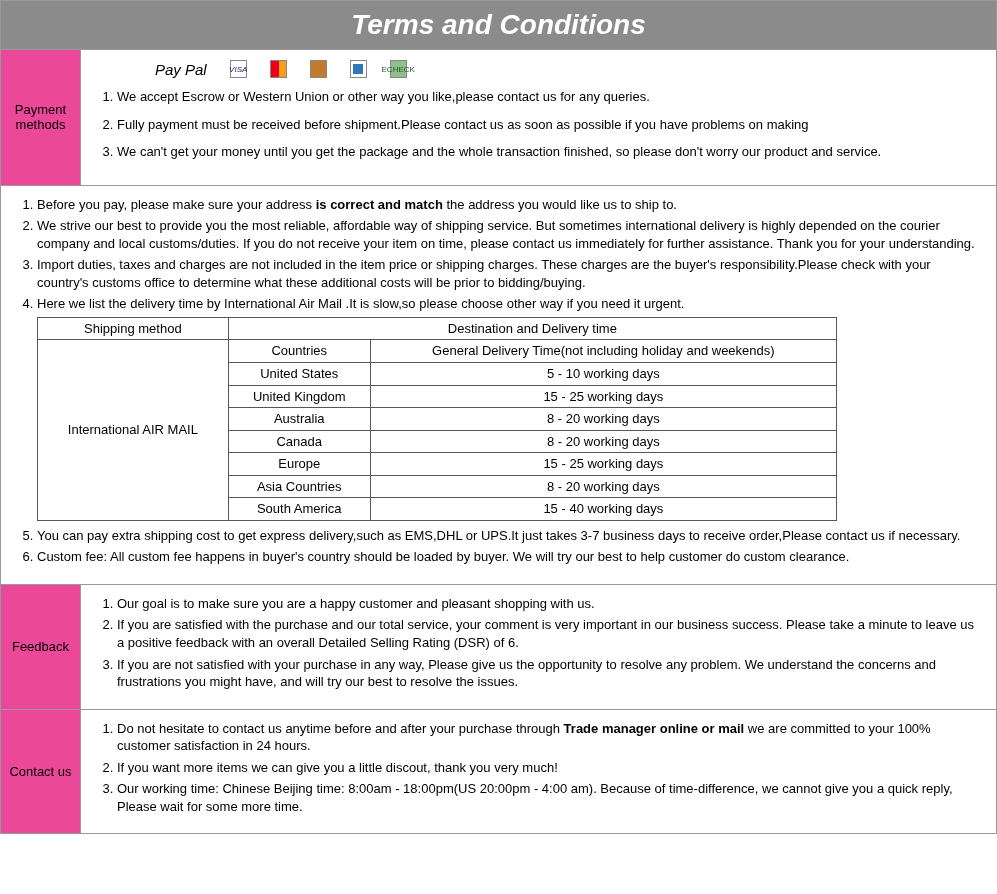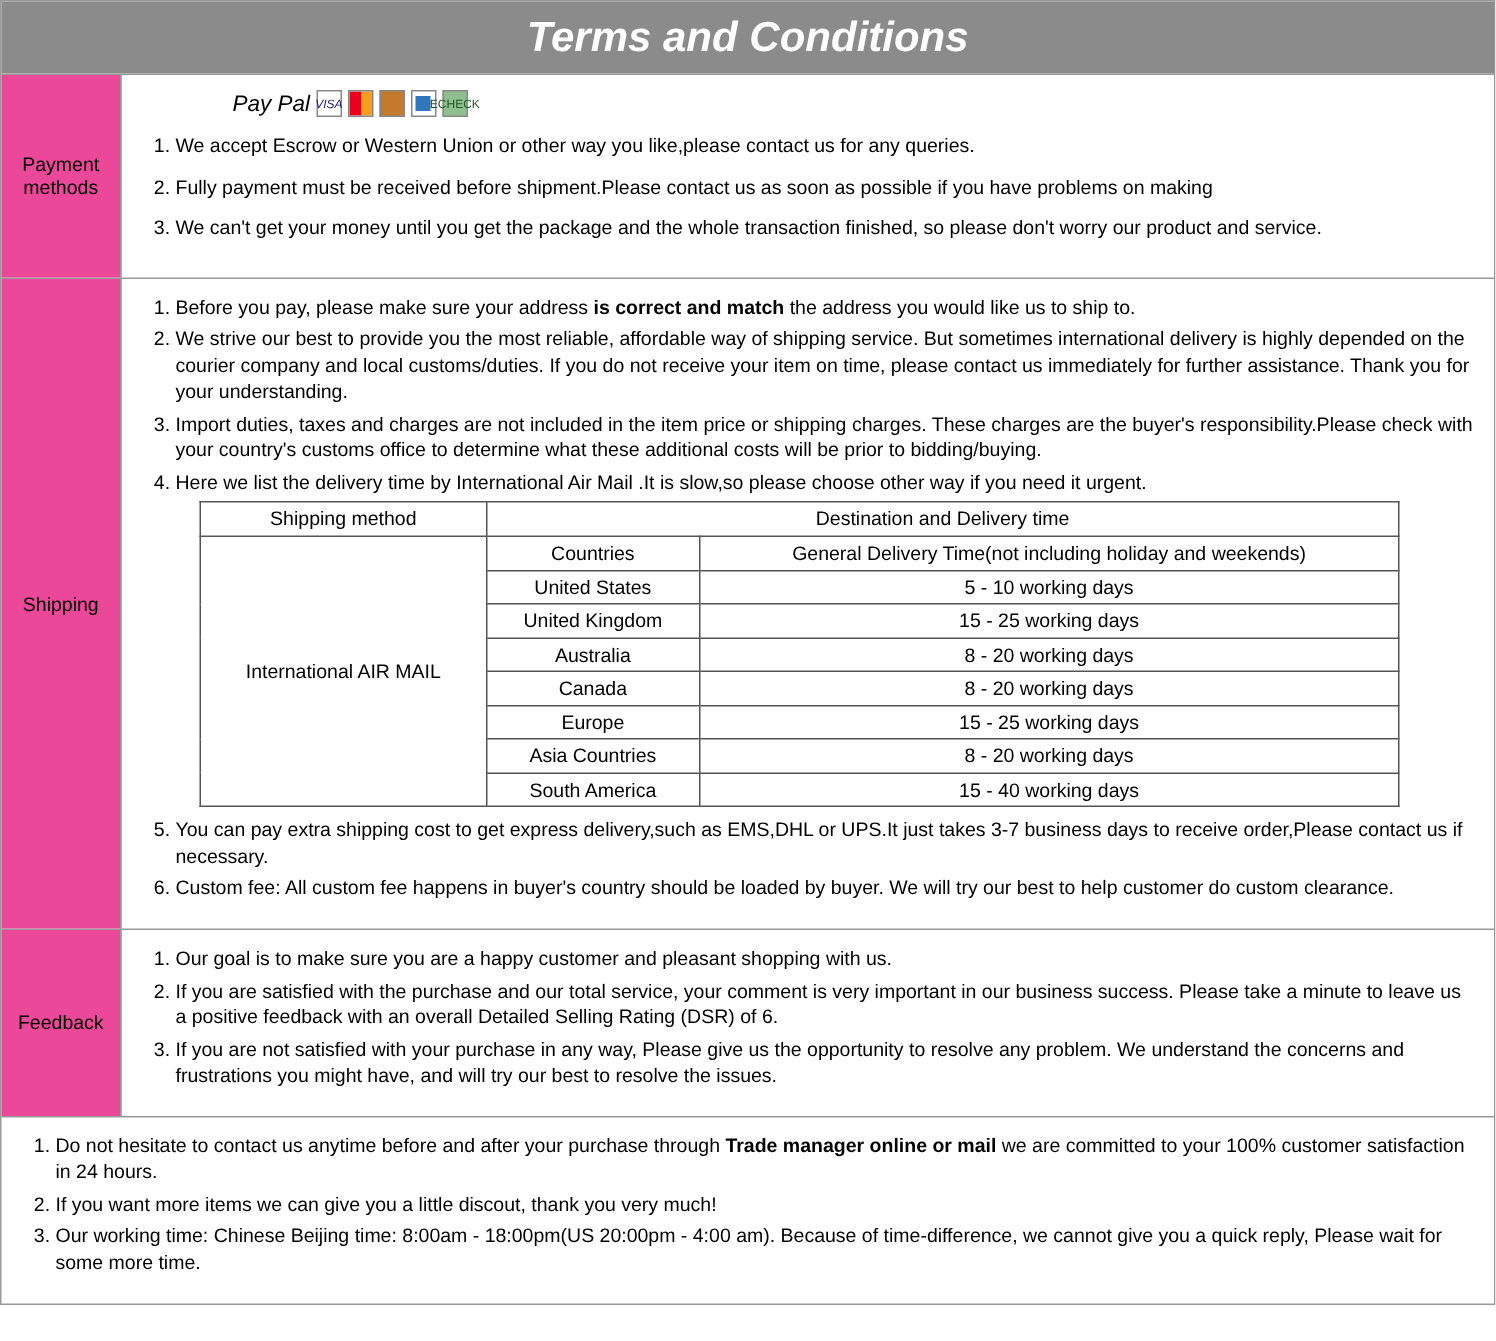--- a/index.html
+++ b/index.html
@@ -45,21 +45,21 @@
     box-sizing: border-box;
   }
   .content {
     flex: 1;
     padding: 10px 14px 14px 14px;
     box-sizing: border-box;
   }
   .paypal-row {
     display: flex;
     align-items: center;
-    gap: 4px;
+    gap: 23px;
     margin-left: 60px;
     margin-bottom: 10px;
   }
   .paypal-text {
     font-style: italic;
     font-size: 15px;
   }
   .card {
     width: 17px;
     height: 18px;
@@ -86,21 +86,21 @@
   ol.plain > li {
     margin-bottom: 10px;
     line-height: 1.35;
   }
   ol.tight > li {
     margin-bottom: 4px;
   }
   .bold { font-weight: bold; }
   .ship-table {
     border-collapse: collapse;
-    margin: 4px 0 6px 16px;
+    margin: 4px 0 6px 0;
     width: 800px;
   }
   .ship-table th, .ship-table td {
     border: 1px solid #555;
     padding: 2px 8px;
     text-align: center;
     font-size: 13px;
     font-weight: normal;
   }
   .ship-table .method-cell {
@@ -126,21 +126,20 @@
       </div>
       <ol class="plain">
         <li>We accept Escrow or Western Union or other way you like,please contact us for any queries.</li>
         <li>Fully payment must be received before shipment.Please contact us as soon as possible if you have problems on making</li>
         <li>We can't get your money until you get the package and the whole transaction finished, so please don't worry our product and service.</li>
       </ol>
     </div>
   </div>
 
   <div class="row">
-    <div class="side">Shipping</div>
     <div class="content">
       <ol class="plain tight">
         <li>
           <span>Before you pay, please make sure your address </span><span class="bold">is correct and match</span><span> the address you would like us to ship to.</span>
         </li>
         <li>We strive our best to provide you the most reliable, affordable way of shipping service. But sometimes international delivery is highly depended on the courier company and local customs/duties. If you do not receive your item on time, please contact us immediately for further assistance. Thank you for your understanding.</li>
         <li>Import duties, taxes and charges are not included in the item price or shipping charges. These charges are the buyer's responsibility.Please check with your country's customs office to determine what these additional costs will be prior to bidding/buying.</li>
         <li>
           <span>Here we list the delivery time by International Air Mail .It is slow,so please choose other way if you need it urgent.</span>
           <table class="ship-table">
@@ -196,20 +195,21 @@
     <div class="content">
       <ol class="plain tight">
         <li>Our goal is to make sure you are a happy customer and pleasant shopping with us.</li>
         <li>If you are satisfied with the purchase and our total service, your comment is very important in our business success. Please take a minute to leave us a positive feedback with an overall Detailed Selling Rating (DSR) of 6.</li>
         <li>If you are not satisfied with your purchase in any way, Please give us the opportunity to resolve any problem. We understand the concerns and frustrations you might have, and will try our best to resolve the issues.</li>
       </ol>
     </div>
   </div>
 
   <div class="row">
+    <div class="side">Contact us</div>
     <div class="content">
       <ol class="plain tight">
         <li>
           <span>Do not hesitate to contact us anytime before and after your purchase through </span><span class="bold">Trade manager online or mail</span><span>  we are committed to your 100% customer satisfaction in 24 hours.</span>
         </li>
         <li>If you want more items we can give you a little discout, thank you very much!</li>
         <li>Our working time: Chinese Beijing time: 8:00am - 18:00pm(US 20:00pm - 4:00 am). Because of time-difference, we cannot give you a quick reply, Please wait for some more time.</li>
       </ol>
     </div>
   </div>

